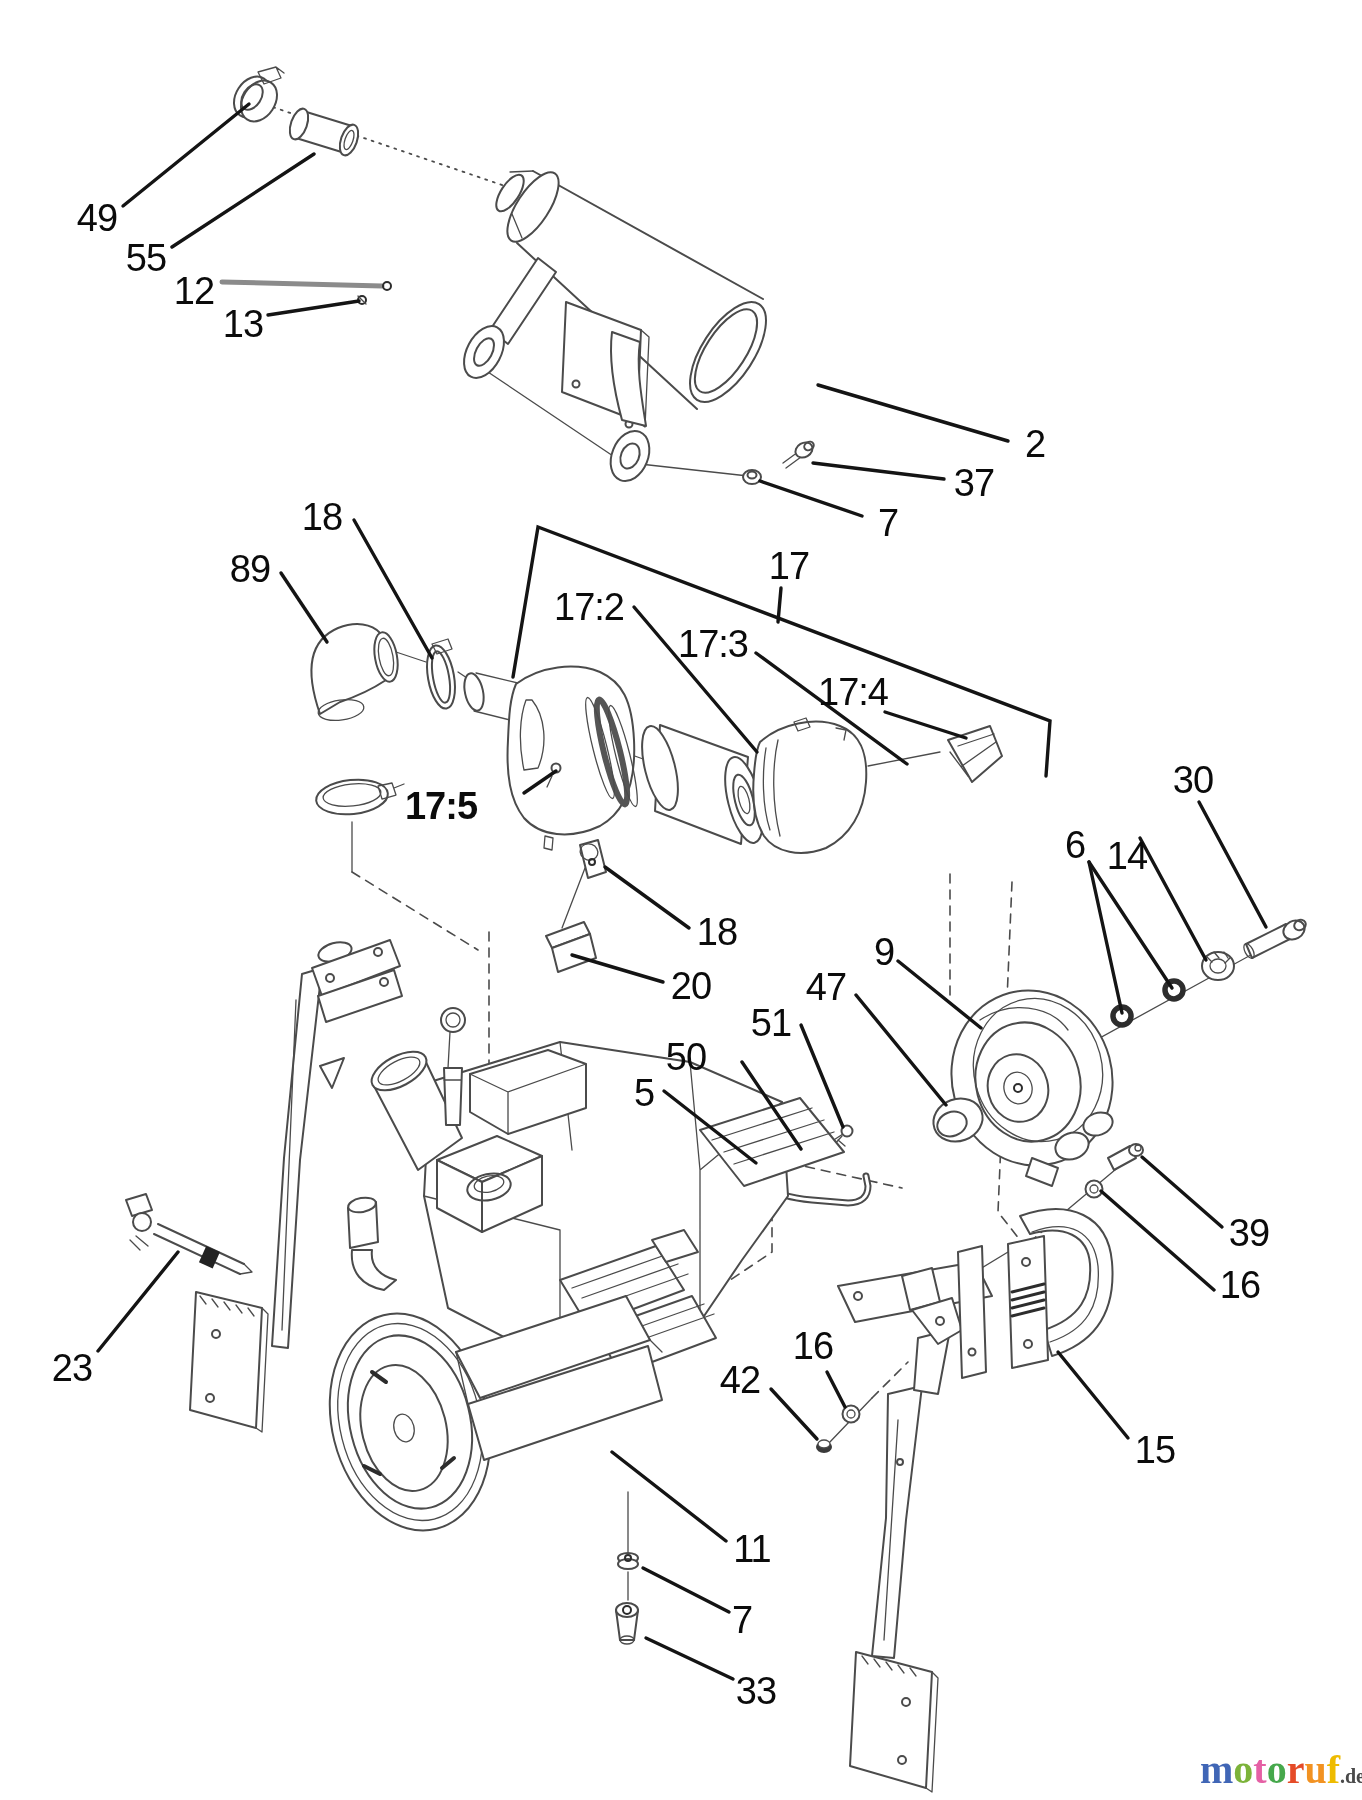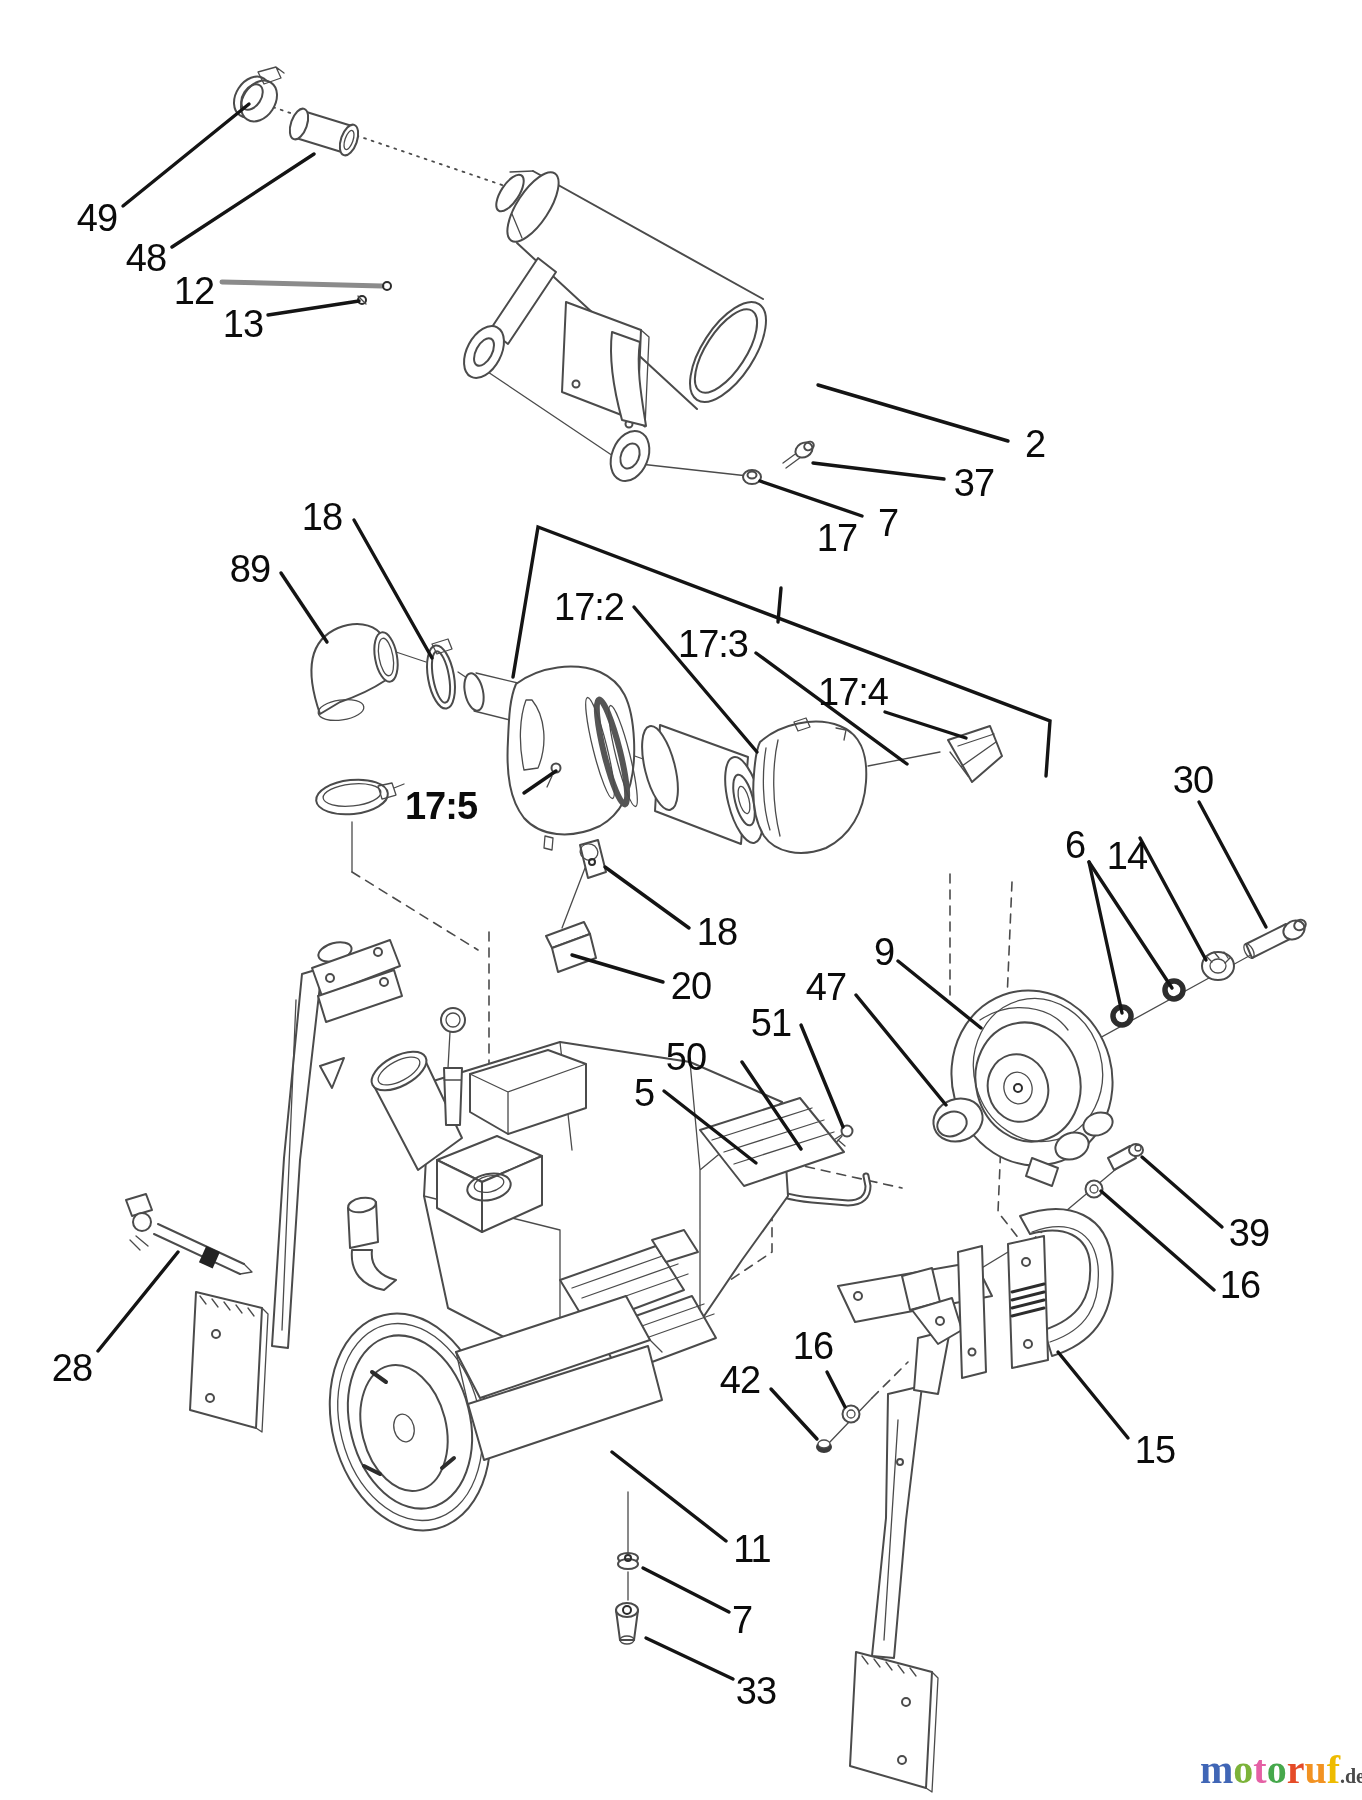--- a/index.html
+++ b/index.html
@@ -381,47 +381,47 @@
       <line x1="771" y1="1389" x2="817" y2="1439"></line>
       <line x1="827" y1="1372" x2="845" y2="1407"></line>
       <line x1="726" y1="1541" x2="612" y2="1452"></line>
       <line x1="729" y1="1612" x2="643" y2="1568"></line>
       <line x1="733" y1="1679" x2="646" y2="1638"></line>
       <polyline points="513,677 538,527 1050,721 1046,776"></polyline>
     </svg>
 
   <div id="labels">
       <span class="lbl" style="left: 97px; top: 218px;">49</span>
-      <span class="lbl" style="left: 146px; top: 258px;">48</span>
+      <span class="lbl" style="left: 146px; top: 258px;">55</span>
       <span class="lbl" style="left: 194px; top: 291px;">12</span>
       <span class="lbl" style="left: 243px; top: 324px;">13</span>
       <span class="lbl" style="left: 1035px; top: 444px;">2</span>
       <span class="lbl" style="left: 974px; top: 483px;">37</span>
       <span class="lbl" style="left: 888px; top: 523px;">7</span>
-      <span class="lbl" style="left: 789px; top: 538px; margin-left: 48px;">17</span>
+      <span class="lbl" style="left: 789px; top: 566px;">17</span>
       <span class="lbl" style="left: 589px; top: 607px;">17:2</span>
       <span class="lbl" style="left: 713px; top: 604px; margin-top: 40px;">17:3</span>
       <span class="lbl" style="left: 853px; top: 692px;">17:4</span>
       <span class="lbl" style="left: 441px; top: 806px; font-weight: bold;">17:5</span>
       <span class="lbl" style="left: 322px; top: 517px;">18</span>
       <span class="lbl" style="left: 250px; top: 569px;">89</span>
       <span class="lbl" style="left: 717px; top: 932px;">18</span>
       <span class="lbl" style="left: 691px; top: 986px;">20</span>
       <span class="lbl" style="left: 771px; top: 1023px;">51</span>
       <span class="lbl" style="left: 686px; top: 1057px;">50</span>
       <span class="lbl" style="left: 644px; top: 1093px;">5</span>
       <span class="lbl" style="left: 826px; top: 987px;">47</span>
       <span class="lbl" style="left: 884px; top: 952px;">9</span>
       <span class="lbl" style="left: 1075px; top: 845px;">6</span>
       <span class="lbl" style="left: 1127px; top: 820px; margin-top: 36px;">14</span>
       <span class="lbl" style="left: 1193px; top: 780px;">30</span>
       <span class="lbl" style="left: 1249px; top: 1233px;">39</span>
       <span class="lbl" style="left: 1240px; top: 1285px;">16</span>
       <span class="lbl" style="left: 1155px; top: 1450px;">15</span>
-      <span class="lbl" style="left: 72px; top: 1368px;">28</span>
+      <span class="lbl" style="left: 72px; top: 1368px;">23</span>
       <span class="lbl" style="left: 740px; top: 1380px;">42</span>
       <span class="lbl" style="left: 813px; top: 1346px;">16</span>
       <span class="lbl" style="left: 752px; top: 1549px;">11</span>
       <span class="lbl" style="left: 742px; top: 1620px;">7</span>
       <span class="lbl" style="left: 756px; top: 1691px;">33</span>
     </div>
 
   <div class="wm">
     <span id="wm-word"><span style="color: rgb(64, 102, 182);">m</span><span style="color: rgb(124, 179, 58);">o</span><span style="color: rgb(229, 96, 165);">t</span><span style="color: rgb(70, 168, 76);">o</span><span style="color: rgb(229, 75, 40);">r</span><span style="color: rgb(242, 146, 34);">u</span><span style="color: rgb(238, 187, 0);">f</span></span><span class="de" id="wm-suffix" style="color: rgb(74, 74, 74);">.de</span>
   </div>

